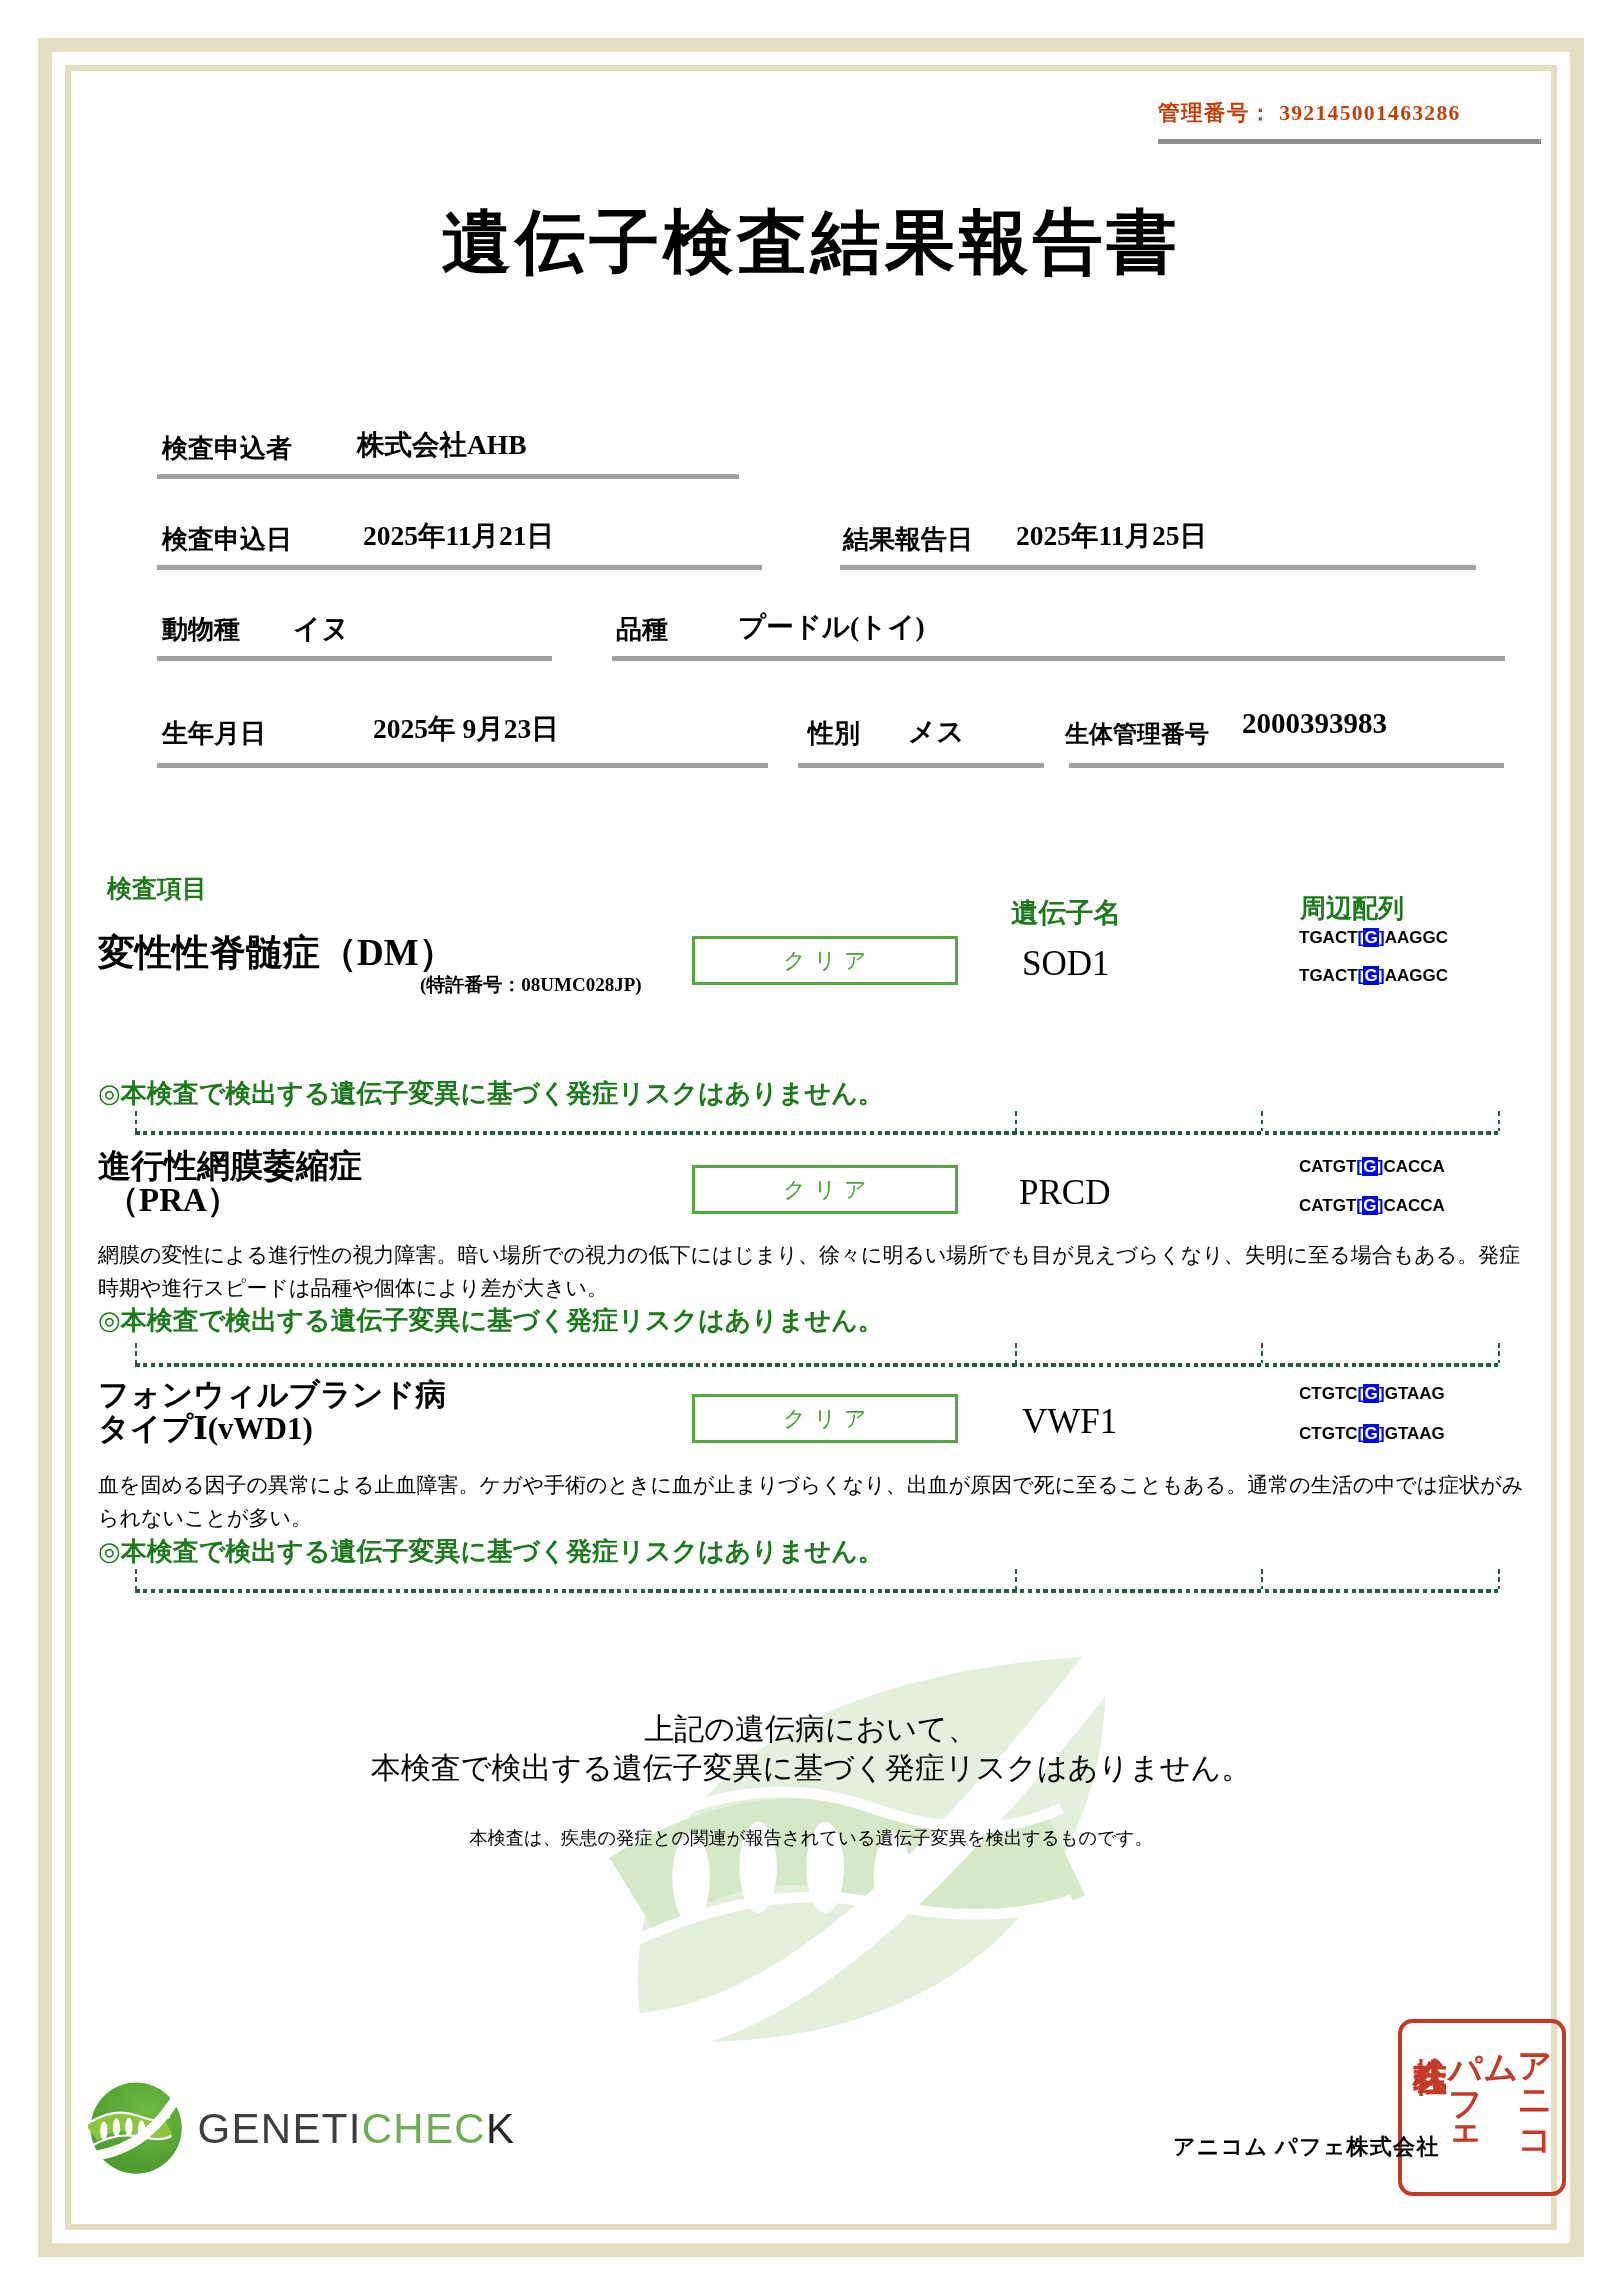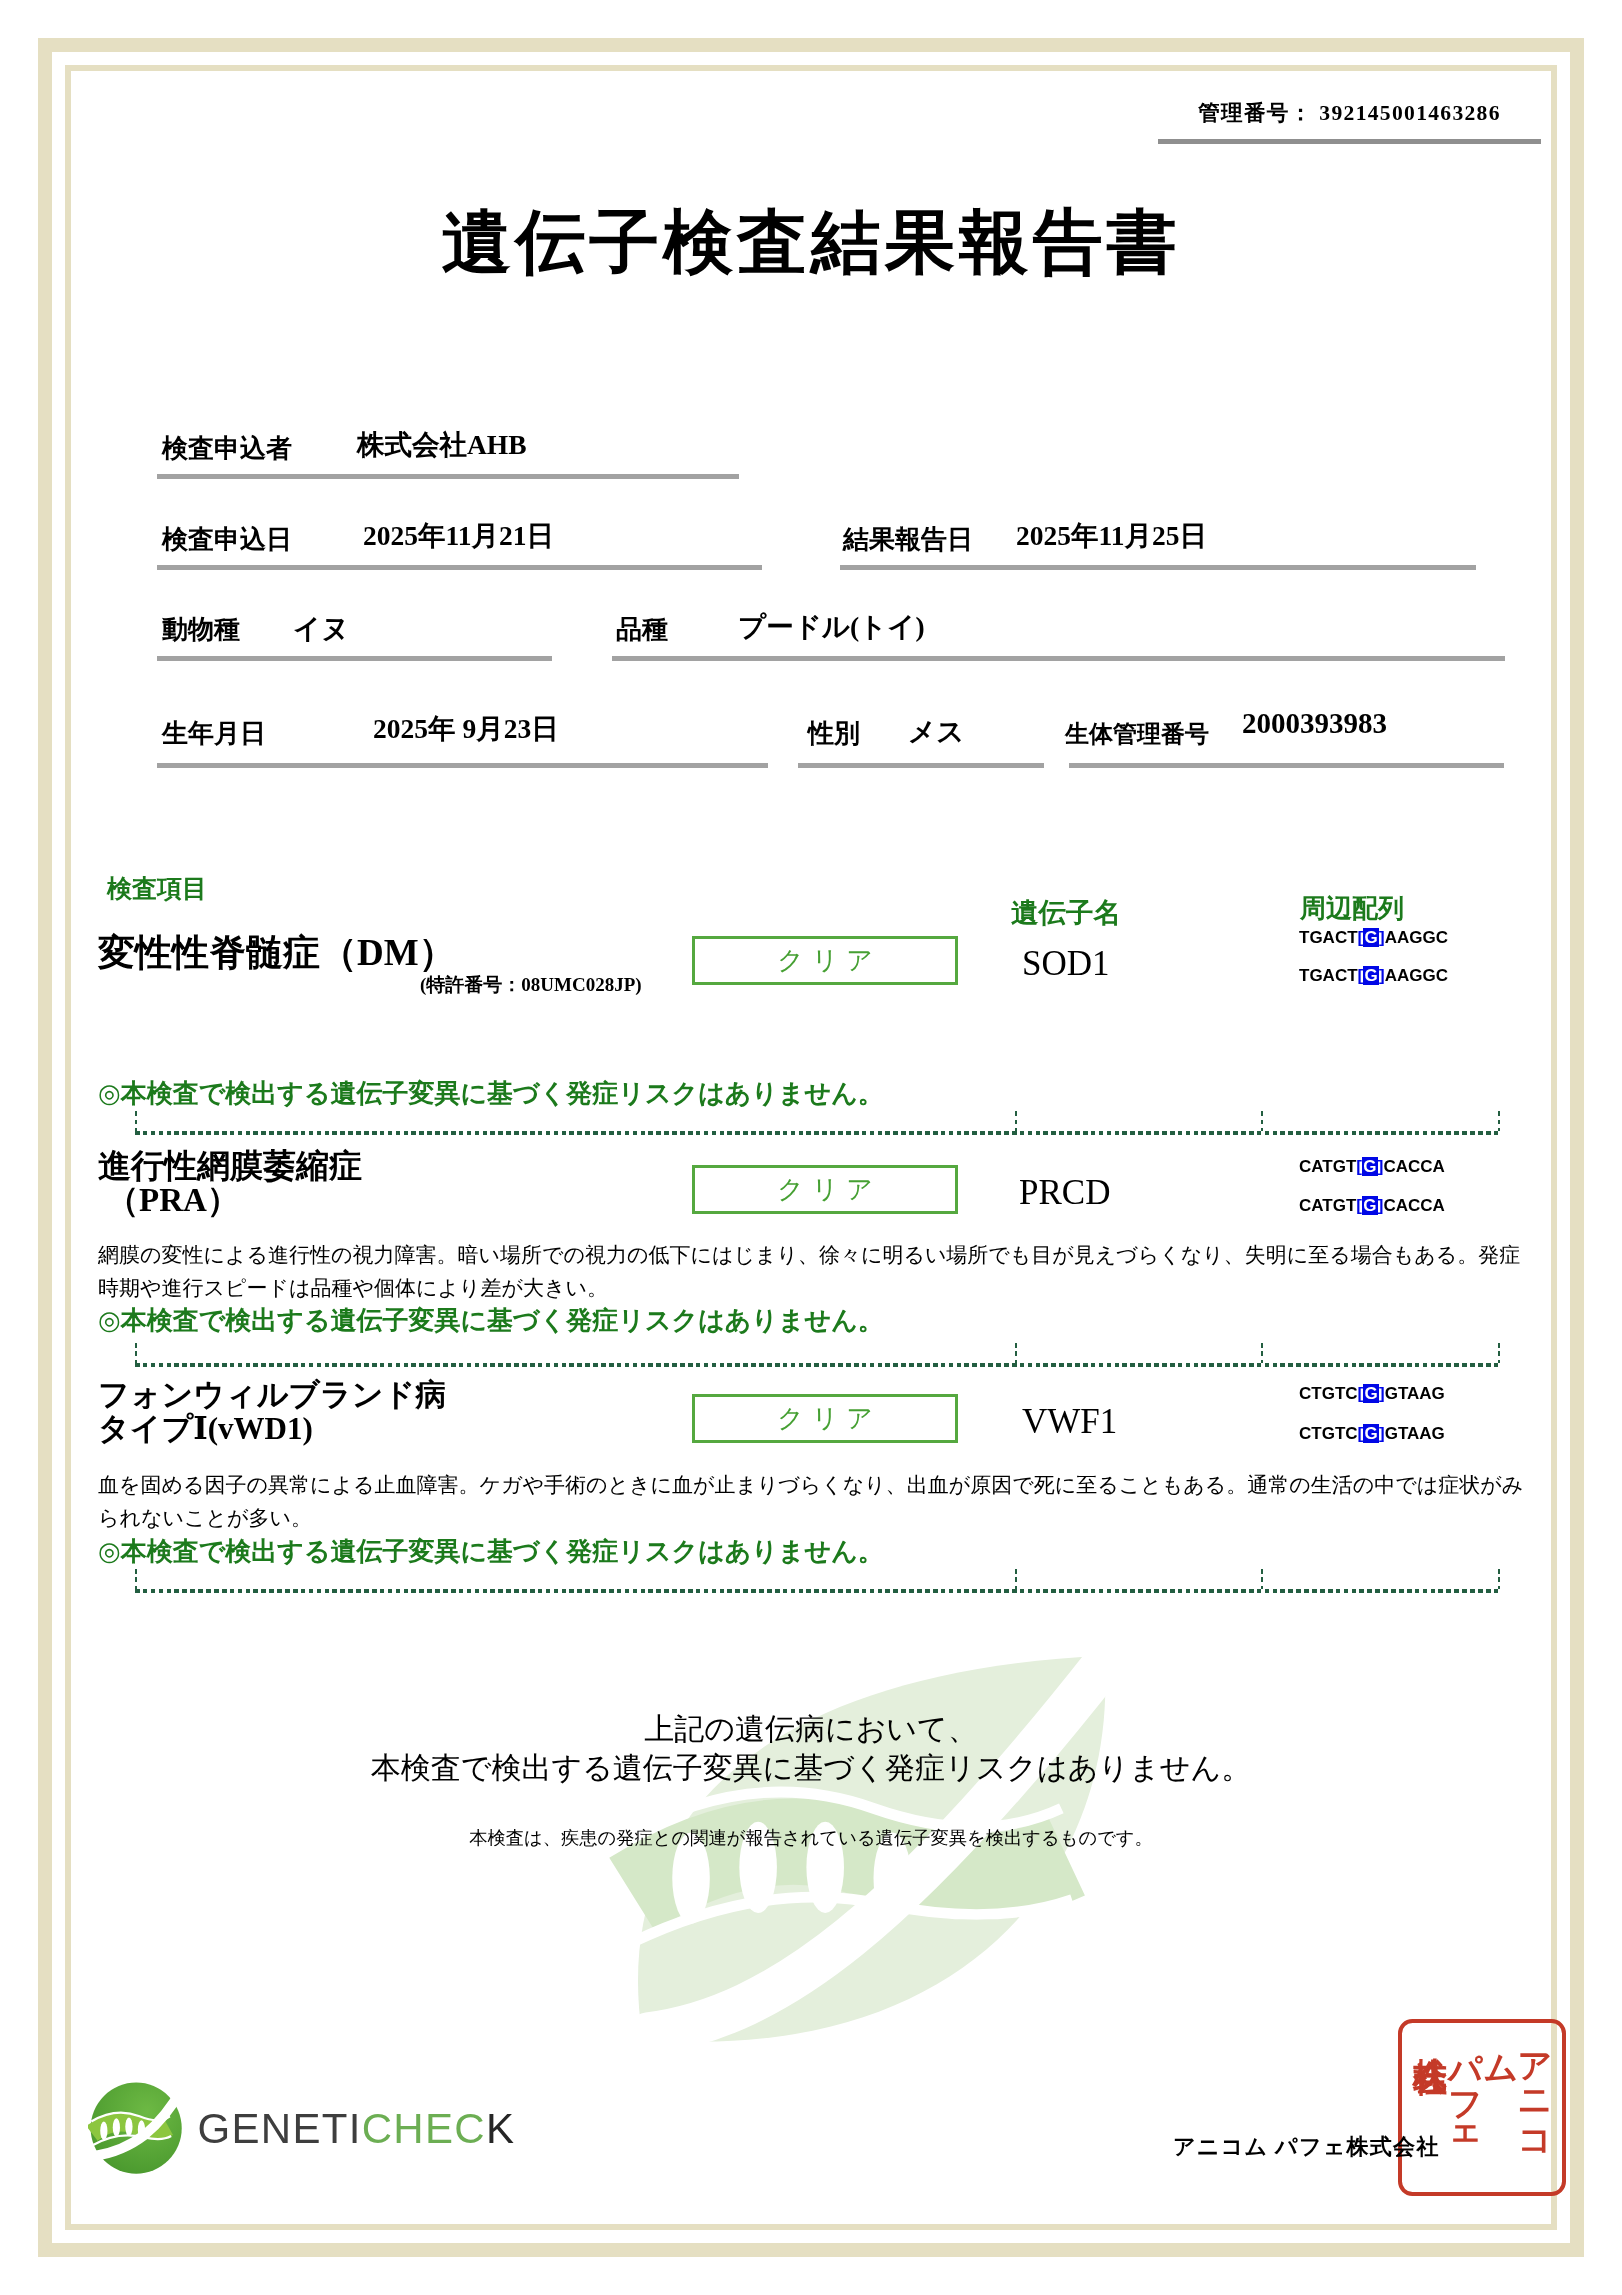--- a/index.html
+++ b/index.html
@@ -2,39 +2,39 @@
 <html style="font-size:10.5px"><head>
 <meta charset="utf-8">
 <style>
   html,body{margin:0;padding:0;background:#ffffff;}
   .page{position:relative;width:1622px;height:2295px;background:#fff;overflow:hidden;
         font-family:"Liberation Serif","DejaVu Serif",serif;color:#000;}
   
   .frame-outer{position:absolute;inset:38px;border:14.4px solid #e5dfc2;pointer-events:none;}
   .frame-inner{position:absolute;inset:65px;border:6.5px solid #e5dfc2;pointer-events:none;}
   
-  .mgmt{position:absolute;top:98px;left:1158px;width:383px;text-align:center;
-        font-size:21.6px;font-weight:bold;color:#000000;letter-spacing:1.3px;white-space:nowrap;}
+  .mgmt{position:absolute;top:98px;left:1158px;width:383px;text-align:left;
+        font-size:21.6px;font-weight:bold;color:#c2410c;letter-spacing:1.3px;white-space:nowrap;}
   .mgmt-line{position:absolute;top:139px;left:1158px;width:383px;height:5.2px;background:#8f8f8f;}
   
   .title{position:absolute;top:196px;left:0;width:100%;text-align:center;
          font-size:70px;font-weight:bold;letter-spacing:3.9px;}
   
   .lbl{position:absolute;font-size:26px;font-weight:bold;white-space:nowrap;}
   .val{position:absolute;font-size:27.5px;font-weight:bold;white-space:nowrap;}
   .ul{position:absolute;height:5.2px;background:#a2a2a2;}
   
   .ghead{position:absolute;color:#1c7a1c;font-weight:bold;white-space:nowrap;}
   
   .row-name{position:absolute;font-weight:bold;font-size:37px;white-space:nowrap;}
   .row-name2{position:absolute;font-weight:bold;font-size:33px;white-space:nowrap;}
   .patent{position:absolute;font-size:19px;font-weight:bold;white-space:nowrap;}
   .clear-btn{position:absolute;width:252px;height:43px;border:3.3px solid #55a83f;background:#fff;
              display:flex;align-items:center;justify-content:center;
-             font-size:26px;color:#46a033;letter-spacing:7.9px;padding-left:7.9px;box-sizing:content-box;}
+             font-size:22px;color:#46a033;letter-spacing:7.9px;padding-left:7.9px;box-sizing:content-box;}
   .gene{position:absolute;font-size:35px;white-space:nowrap;}
   .seq{position:absolute;font-family:"Liberation Sans","DejaVu Sans",sans-serif;
        font-size:17px;font-weight:bold;white-space:nowrap;}
   .seq .br{color:#0007e6;}
   .seq .al{background:#0007e6;color:#fff;padding:0 1.3px;}
   .desc{position:absolute;width:1436px;font-size:21px;line-height:33px;}
   .risk{position:absolute;font-family:"Liberation Sans","DejaVu Sans",sans-serif;
         font-size:26px;font-weight:bold;color:#1c7a1c;white-space:nowrap;}
   
   .sep{position:absolute;left:135px;width:1365px;height:23.6px;}

